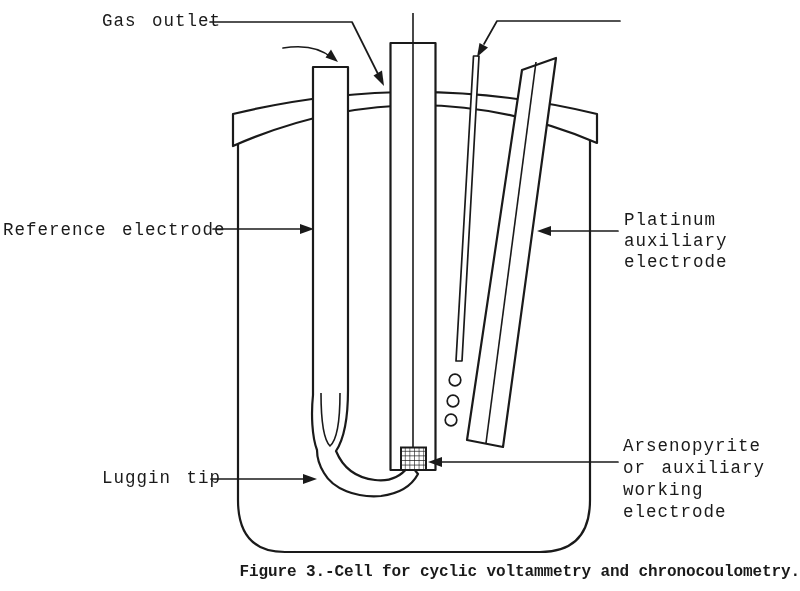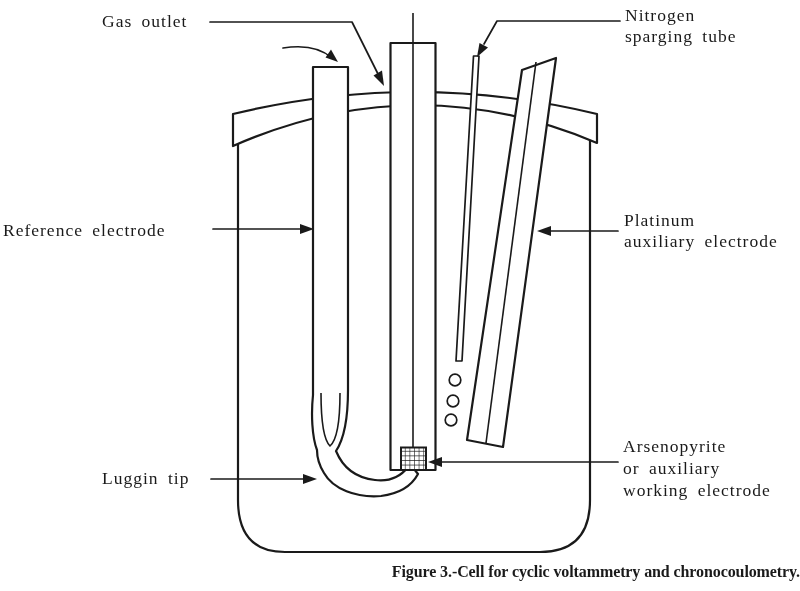--- a/index.html
+++ b/index.html
@@ -1,20 +1,20 @@
 <!DOCTYPE html>
 <html style="--ink: #1a1a1a; --paper: #ffffff;"><head>
 <meta charset="utf-8">
 <style>
   :root { --ink:#1a1a1a; --paper:#ffffff; }
   html,body { margin:0; padding:0; background:#ffffff; }
   #stage {
     position:relative; width:800px; height:591px;
     background:var(--paper); overflow:hidden;
-    font-family:Liberation Serif, serif;
+    font-family:Liberation Mono, monospace;
     color:var(--ink);
   }
   #diagram-svg { position:absolute; left:0; top:0; }
   .ln   { fill:none; stroke:var(--ink); stroke-width:2.2; stroke-linecap:round; stroke-linejoin:round; }
   .glass{ fill:var(--paper); stroke:var(--ink); stroke-width:2.2; stroke-linejoin:round; }
   .thin { stroke-width:1.7; }
   .wire { fill:none; stroke:var(--ink); stroke-width:1.6; }
   .head { fill:var(--ink); stroke:none; }
   .label {
     position:absolute; font-size:17.5px; line-height:21px;
@@ -98,22 +98,20 @@
       <polygon class="head" points="428,462 442,457 442,467"></polygon>
     </g>
     <g>
       <path class="ln thin" d="M211,479 L305,479"></path>
       <polygon class="head" points="317,479 303,474 303,484"></polygon>
     </g>
   </svg>
 
   <div class="label" style="left:102px; top:11px;">Gas outlet</div>
 
-  <div class="label" style="left:625px; top:5px;">Nitrogen
-sparging tube</div>
 
   <div class="label" style="left:3px; top:220px;">Reference electrode</div>
 
   <div class="label" style="left:624px; top:210px;">Platinum
 auxiliary electrode</div>
 
   <div class="label" style="left:102px; top:468px;text-align:right;">Luggin tip</div>
 
   <div class="label" style="left:623px; top:435px; line-height:22px;">Arsenopyrite
 or auxiliary

